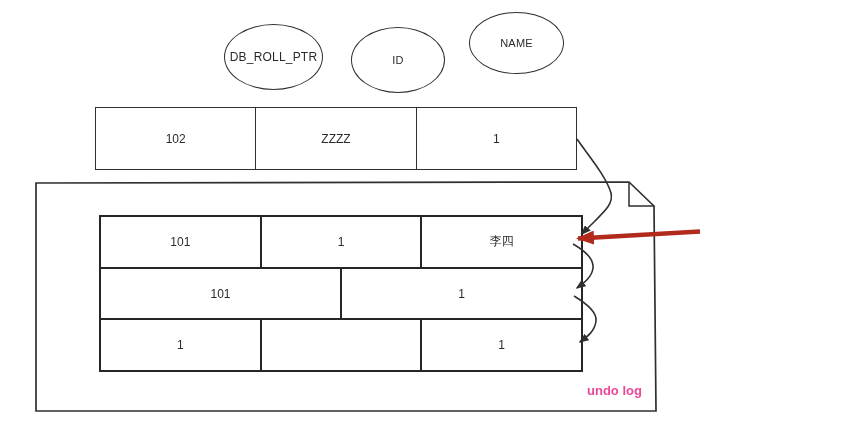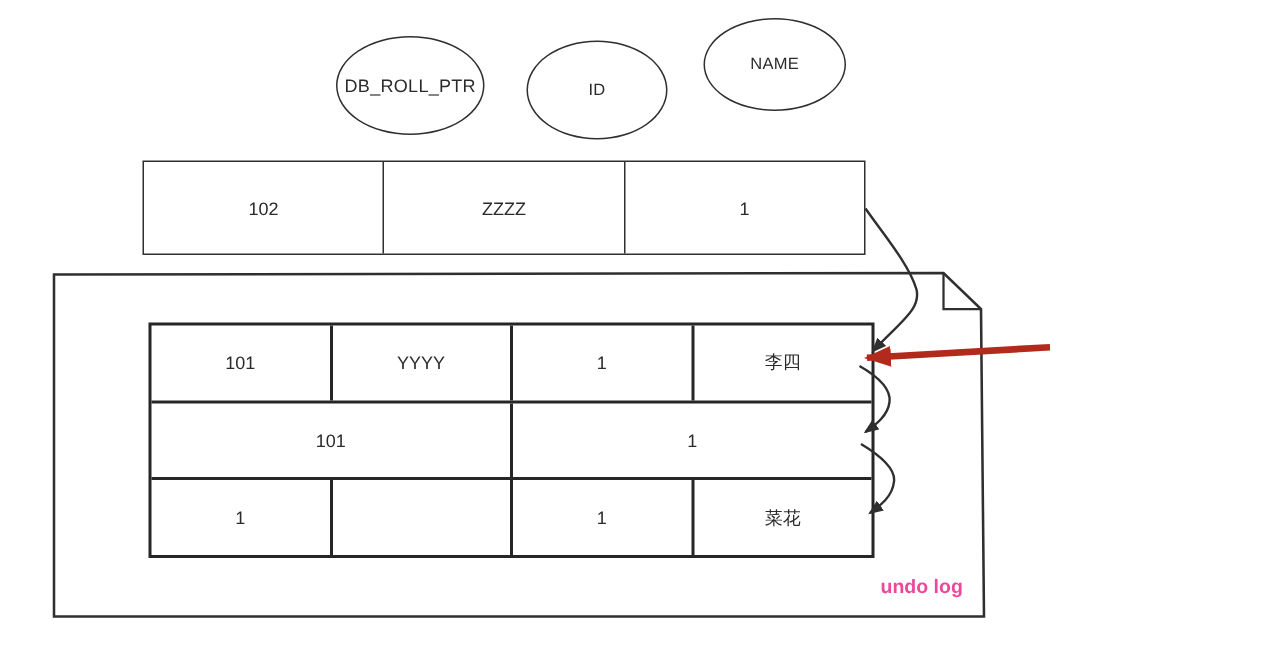--- a/index.html
+++ b/index.html
@@ -65,33 +65,31 @@
 
   <div id="latest-row">
     <div class="cell">102</div>
     <div class="cell">ZZZZ</div>
     <div class="cell">1</div>
   </div>
 
   <div id="undo-table">
     <div class="row">
       <div class="cell">101</div>
-      <div class="cell">YYYY</div>
       <div class="cell">1</div>
       <div class="cell">李四</div>
     </div>
     <div class="row">
       <div class="cell">101</div>
       <div class="cell">1</div>
     </div>
     <div class="row">
       <div class="cell">1</div>
       <div class="cell"></div>
       <div class="cell">1</div>
-      <div class="cell">菜花</div>
     </div>
   </div>
 
   <svg id="overlay" viewBox="0 0 850 447" xmlns="http://www.w3.org/2000/svg">
     <defs>
       <marker id="blackArrow" markerUnits="userSpaceOnUse" markerWidth="10" markerHeight="8" refX="8.5" refY="4" orient="auto">
         <path d="M0,0 L10,4 L0,8 Z" fill="#2f2f2f"></path>
       </marker>
       <marker id="redArrow" markerUnits="userSpaceOnUse" markerWidth="18" markerHeight="14" refX="16" refY="7" orient="auto">
         <path d="M0,0 L18,7 L0,14 Z" fill="#b22a1b"></path>

